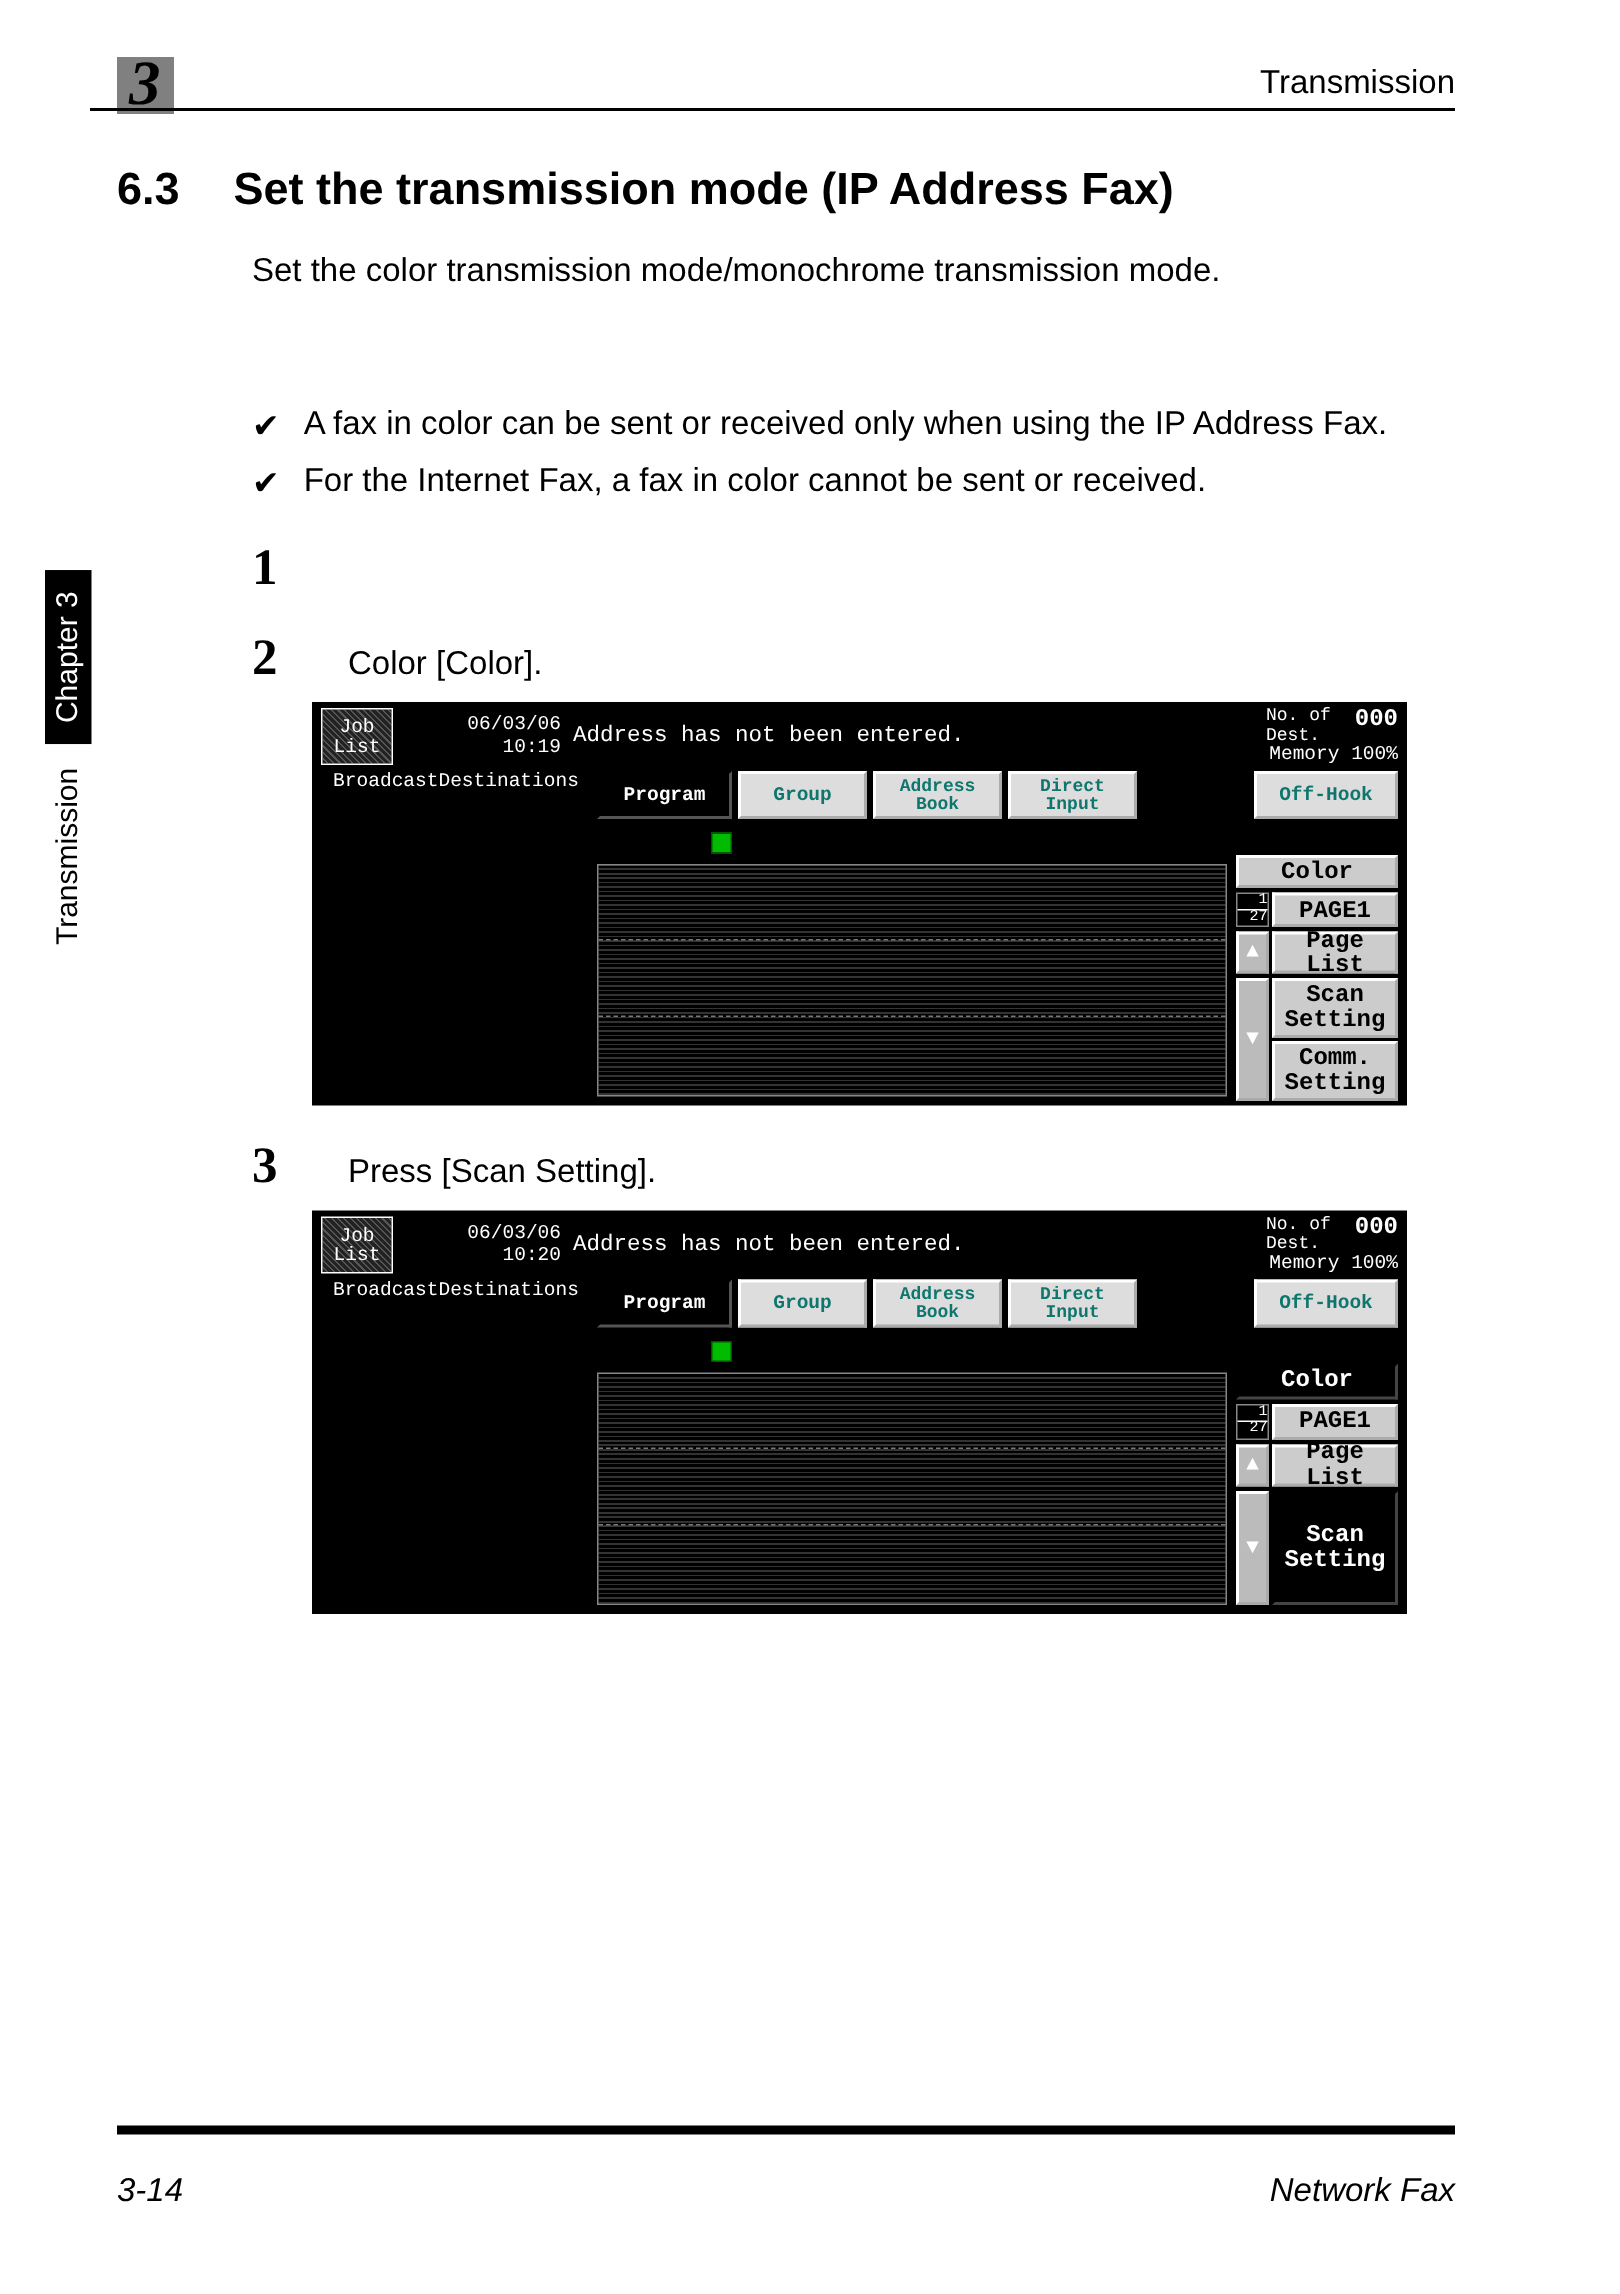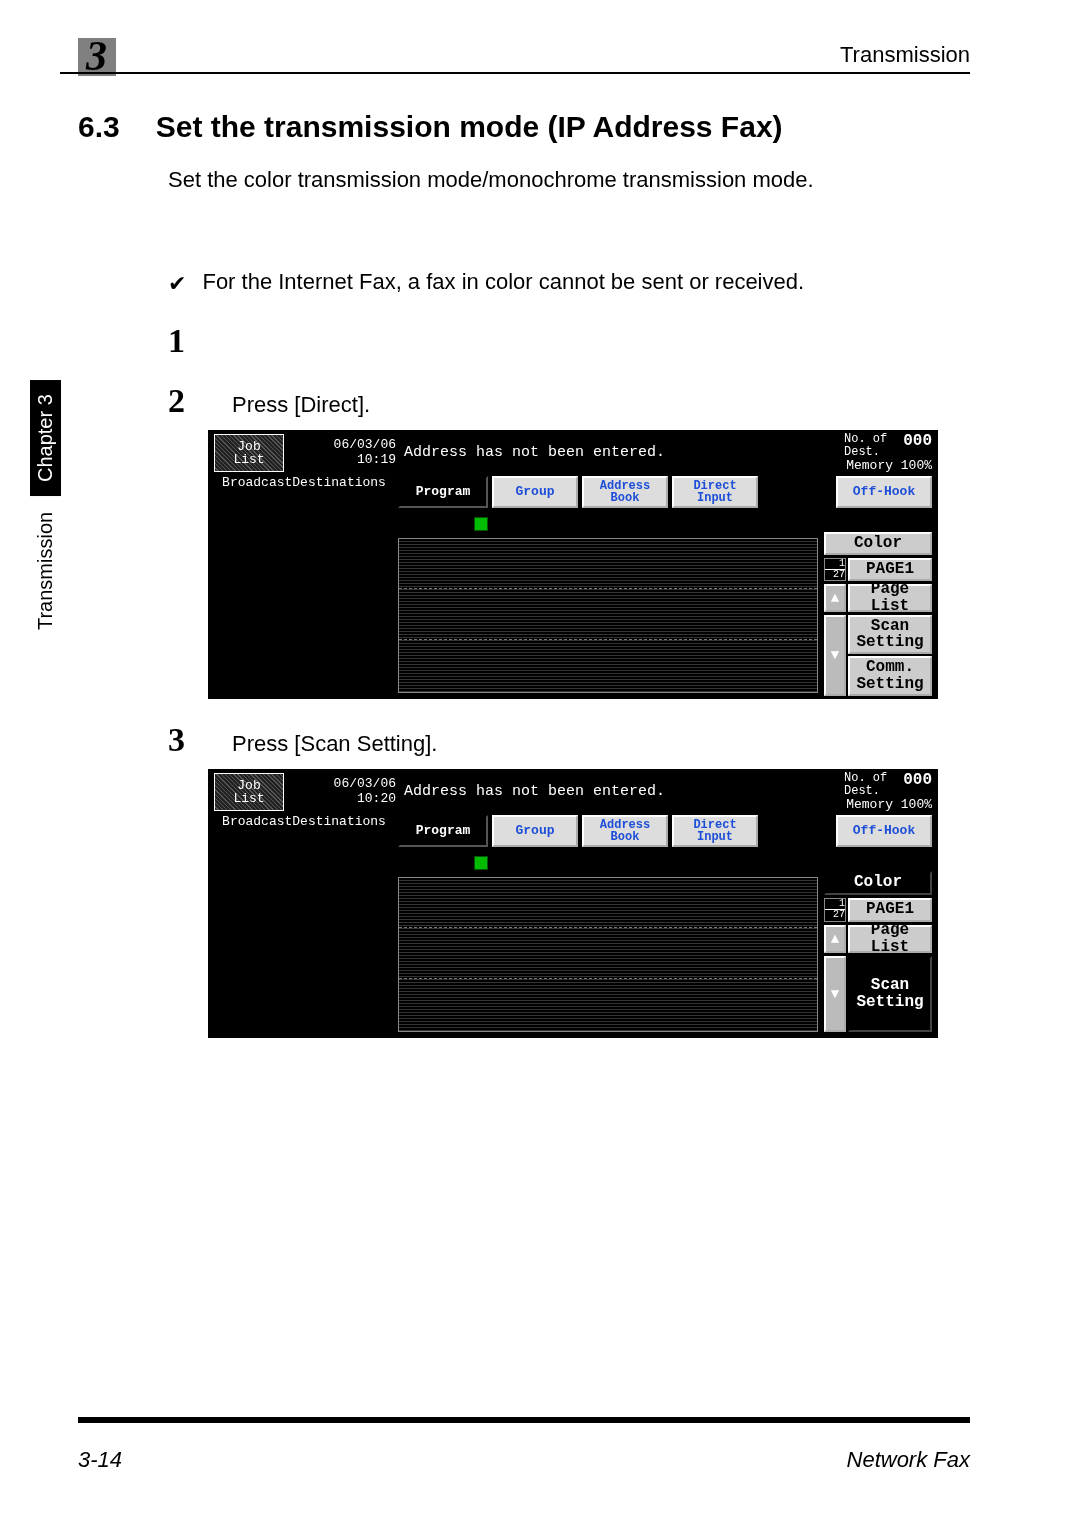--- a/index.html
+++ b/index.html
@@ -145,33 +145,33 @@
     background: repeating-linear-gradient(45deg,#222,#222 2px,#555 2px,#555 3px);
     border: 1px solid #fff;
     display: flex;
     flex-direction: column;
     justify-content: center;
     align-items: center;
     padding: 2px 6px;
     line-height: 1;
     font-size: 13px;
   }
-  .lcd .joblist { width: 70px; }
+  .lcd .joblist { width: 48px; }
   .lcd .datetime { width: 108px; display:flex; flex-direction:column; align-items:flex-end; justify-content:center; font-size:13px; line-height:1.1; margin-right:-4px;}
   .lcd .status   { flex:1; display:flex; align-items:center; padding-left:8px; font-size:15px;}
   .lcd .dest-box { width:88px; display:flex; flex-direction:column; justify-content:center; font-size:12px; line-height:1.05; }
   .lcd .dest-box .row1 {display:flex; justify-content:space-between;}
   .lcd .dest-box .row2 {text-align:right; font-size:13px;}
   .lcd .broadcastrow {
     position:absolute; left:6px; top:46px; right:6px; height:32px;
     display:flex; align-items:stretch; gap:4px;
   }
   .lcd .bdest { width:180px; display:flex; flex-direction:row; justify-content:center; font-size:13px; line-height:1.05;}
   .tabbutton {
-    background:#ddd; color:#1d4ed8; border:2px outset #fff;
+    background:#ddd; color:#0f766e; border:2px outset #fff;
     display:flex;flex-direction:column;justify-content:center;align-items:center;
     font-weight:bold; font-size:13px; padding:0 4px; line-height:1;
   }
   .tabbutton.sel { background:#000; color:#fff; border:2px inset #555;}
   .tabbutton.two span { font-size:12px; }
   .lcd .midspacer { position:absolute; left:6px; top:84px; right:6px; height:20px; }
   .lcd .midspacer .sq { position:absolute; left:260px; top:3px; width:14px; height:14px; background:#0b0; border:1px solid #050;}
   .lcd .mainarea { position:absolute; left:190px; top:108px; right:120px; bottom:6px;
     background:repeating-linear-gradient(0deg,#333,#333 1px,#000 1px,#000 3px);
     border:1px solid #888;}
@@ -222,31 +222,34 @@
 
     <div class="section-heading">
       <span>6.3</span>
       <span>Set the transmission mode (IP Address Fax)</span>
     </div>
 
     <p class="body-text">Set the color transmission mode/monochrome transmission mode.</p>
 
     <ul class="check-list">
       <li>
+          <span>A fax in color can be sent or received only when using the IP Address Fax.</span>
+        </li>
+      <li>
           <span>For the Internet Fax, a fax in color cannot be sent or received.</span>
         </li>
     </ul>
 
     <div class="step">
       <span class="step-num">1</span>
     </div>
 
     <div class="step">
       <span class="step-num">2</span>
-      <span class="step-text">Press [Direct].</span>
+      <span class="step-text">Color [Color].</span>
     </div>
 
     <div class="lcd">
       <div class="topbar">
         <div class="shaded-btn joblist">
           <span>Job</span>
           <span>List</span>
         </div>
         <div class="datetime">
           <span>06/03/06</span>

